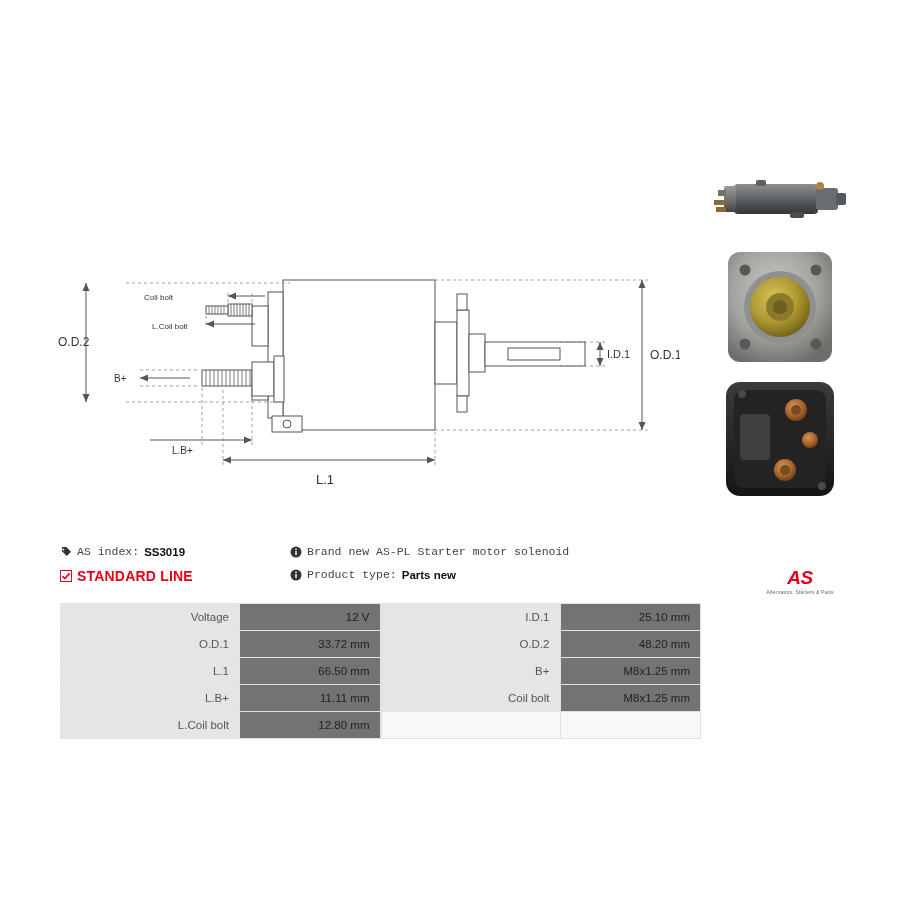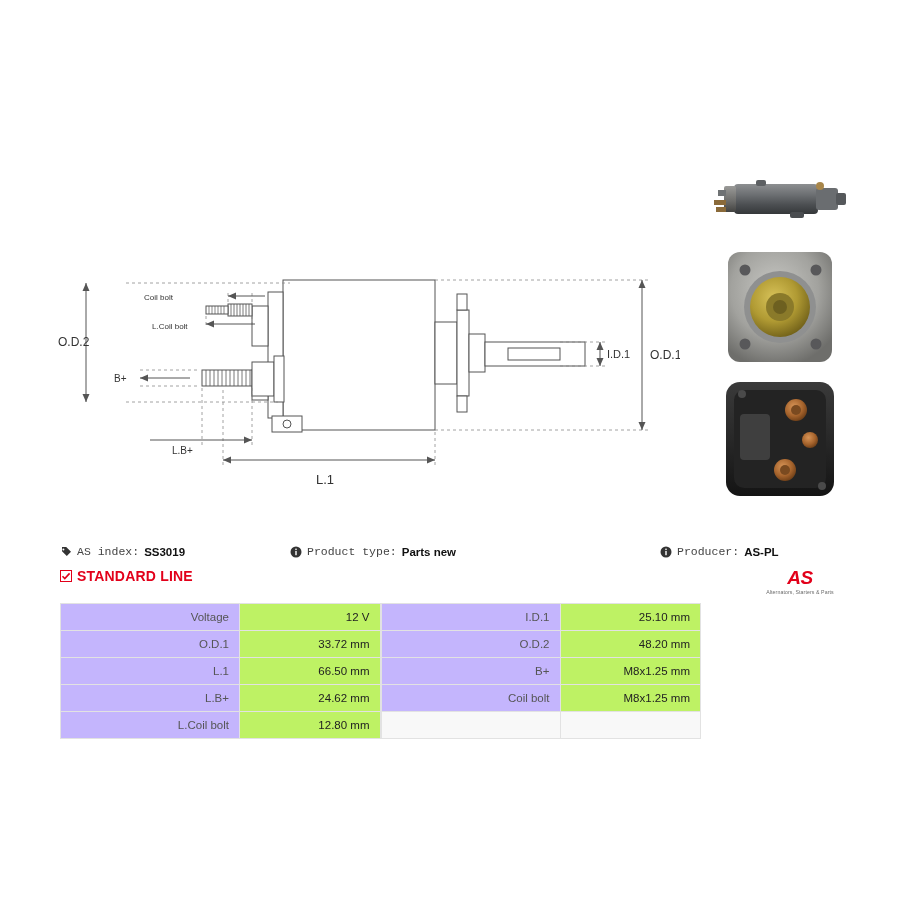--- a/index.html
+++ b/index.html
@@ -120,26 +120,26 @@
   table.spec td {
     height: 26px;
     font-size: 11.5px;
     border: 1px solid #e2e2e2;
     padding: 0 10px;
   }
   td.k {
     width: 158px;
     text-align: right;
     color: #555555;
-    background: #c4b5fd;
+    background: #e5e5e5;
   }
   td.v {
     text-align: right;
     color: #222222;
-    background: #bef264;
+    background: #737373;
   }
   td.empty { background: #f8f8f8; border-color: #e2e2e2; }
 </style>
 </head>
 <body>
 
 <div id="drawing-area">
   <svg width="640" height="290" viewBox="0 0 640 290" xmlns="http://www.w3.org/2000/svg">
     <g stroke="#555" fill="none" stroke-width="1">
 
@@ -384,38 +384,35 @@
 
   <div class="info-col" id="info-col-mid">
     <div class="info-line">
       <span class="ico">
         <svg width="12" height="12" viewBox="0 0 12 12" xmlns="http://www.w3.org/2000/svg">
           <circle cx="6" cy="6" r="5.5" fill="#333"></circle>
           <rect x="5.3" y="5" width="1.4" height="4.2" fill="#fff"></rect>
           <rect x="5.3" y="2.6" width="1.4" height="1.5" fill="#fff"></rect>
         </svg>
       </span>
-      <span class="lbl">Product type:</span>
-      <span class="val">Parts new</span>
+      <span class="lbl">Brand new AS-PL Starter motor solenoid</span>
     </div>
-  </div>
-
-  <div class="info-col" id="info-col-right">
     <div class="info-line">
       <span class="ico">
         <svg width="12" height="12" viewBox="0 0 12 12" xmlns="http://www.w3.org/2000/svg">
           <circle cx="6" cy="6" r="5.5" fill="#333"></circle>
           <rect x="5.3" y="5" width="1.4" height="4.2" fill="#fff"></rect>
           <rect x="5.3" y="2.6" width="1.4" height="1.5" fill="#fff"></rect>
         </svg>
       </span>
-      <span class="lbl">Producer:</span>
-      <span class="val">AS-PL</span>
+      <span class="lbl">Product type:</span>
+      <span class="val">Parts new</span>
     </div>
   </div>
+
 </div>
 
 <div id="aspl-logo">
   <div class="mark">AS</div>
   <div class="tagline">Alternators, Starters &amp; Parts</div>
 </div>
 
 <div id="specs">
 
   <table class="spec">
@@ -427,21 +424,21 @@
       <tr>
         <td class="k">O.D.1</td>
         <td class="v">33.72 mm</td>
       </tr>
       <tr>
         <td class="k">L.1</td>
         <td class="v">66.50 mm</td>
       </tr>
       <tr>
         <td class="k">L.B+</td>
-        <td class="v">24.62 mm</td>
+        <td class="v">11.11 mm</td>
       </tr>
       <tr>
         <td class="k">L.Coil bolt</td>
         <td class="v">12.80 mm</td>
       </tr>
     </tbody>
   </table>
 
   <table class="spec">
     <tbody>

